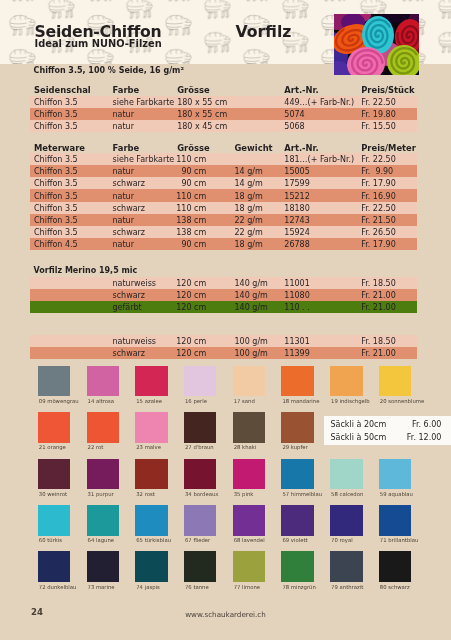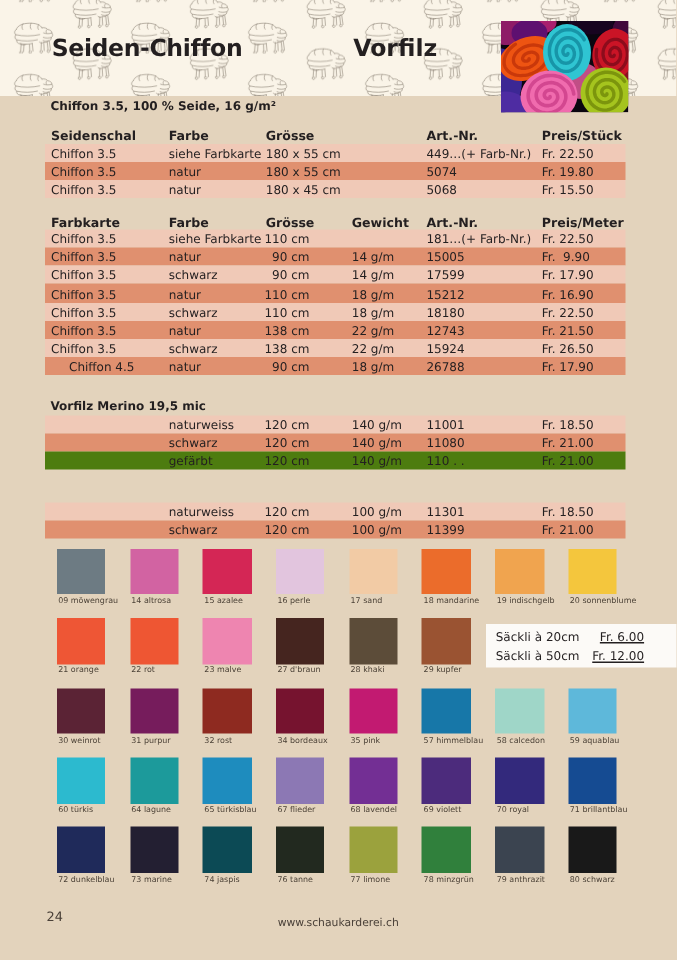--- a/index.html
+++ b/index.html
@@ -12,24 +12,24 @@
   .subtitle{position:absolute;left:34.5px;top:39.4px;font-size:9.85px;font-weight:bold;color:#231F20;line-height:1;}
   .title2{position:absolute;left:235.5px;top:23.7px;font-size:15.7px;font-weight:bold;color:#231F20;line-height:1;}
   .photo{position:absolute;left:334px;top:13.8px;width:85px;height:61px;overflow:hidden;}
   .cap{position:absolute;left:33.6px;font-size:8.0px;font-weight:bold;color:#231F20;line-height:1;white-space:nowrap;}
   .th{position:absolute;font-size:8.4px;font-weight:bold;color:#231F20;line-height:1;white-space:nowrap;}
   .tr{position:absolute;left:30px;width:387px;}
   .td{position:absolute;top:1.1px;font-size:8.0px;color:#231F20;line-height:12.12px;white-space:nowrap;}
   .tdr{position:absolute;top:1.1px;font-size:8.0px;color:#231F20;line-height:12.12px;white-space:nowrap;text-align:right;}
   .pricebox{position:absolute;left:324.4px;top:416.1px;width:128px;height:28.5px;background:#FCFAF7;}
   .pbl{position:absolute;left:6.1px;font-size:8.0px;color:#231F20;line-height:1;white-space:nowrap;}
-  .pbp{position:absolute;right:23px;font-size:8.0px;color:#231F20;line-height:1;white-space:nowrap;text-decoration:underline;}
+  .pbp{position:absolute;right:11px;font-size:8.0px;color:#231F20;line-height:1;white-space:nowrap;}
   .sw{position:absolute;width:32.4px;height:30.6px;}
   .swl{position:absolute;font-size:5.3px;color:#4B4136;line-height:1;white-space:nowrap;}
-  .pageno{position:absolute;left:31px;top:608px;font-size:8.6px;color:#4a4038;line-height:1;}
+  .pageno{position:absolute;left:31px;top:608px;font-size:8.6px;color:#4a4038;line-height:1;font-weight:bold;}
   .weblink{position:absolute;left:0;top:610.5px;width:451px;text-align:center;font-size:7.2px;color:#4a4038;line-height:1;}
 </style>
 </head>
 <body>
 
 <div class="page">
 <div class="hdrband">
 <svg class="sheepbg" width="451" height="64" viewBox="0 0 451 64">
 <defs>
           <pattern id="sheeppat" width="78" height="34.2" patternUnits="userSpaceOnUse" patternTransform="translate(8.6,1.5)">
@@ -101,20 +101,21 @@
 <path d="M19.6 20.5 C19.1 21.3 19.5 22.1 20.3 22.1 C21.1 22.1 21.5 21.4 21.1 20.5"></path>
 <path d="M24.7 20.1 C24.2 20.9 24.6 21.7 25.4 21.7 C26.2 21.7 26.6 21.0 26.2 20.1"></path>
 </g>
             </g>
 </pattern>
         </defs>
 <rect width="451" height="64" fill="url(#sheeppat)"></rect>
 </svg>
 </div>
 <div class="title">Seiden-Chiffon</div>
+<div class="subtitle">Ideal zum NUNO-Filzen</div>
 <div class="title2">Vorfilz</div>
 <div class="photo"><svg width="85" height="61" viewBox="0 0 85 61">
         <defs>
           <clipPath id="pc">
             <rect x="0" y="0" width="85" height="61"></rect>
           </clipPath>
         </defs>
         <g clip-path="url(#pc)">
           <rect width="85" height="61" fill="#0B0610"></rect>
           <ellipse cx="4" cy="4" rx="16" ry="12" fill="#8E1C67"></ellipse>
@@ -168,21 +169,21 @@
 <div class="td" style="left:254.3px">5074</div>
 <div class="td" style="left:331.2px">Fr. 19.80</div>
 </div>
 <div class="tr" style="top:120.04px;height:12.12px;background:#F0C9B7">
 <div class="td" style="left:4.0px">Chiffon 3.5</div>
 <div class="td" style="left:82.5px">natur</div>
 <div class="td" style="left:147.2px">180 x 45 cm</div>
 <div class="td" style="left:254.3px">5068</div>
 <div class="td" style="left:331.2px">Fr. 15.50</div>
 </div>
-<div class="th" style="left:34.0px;top:143.5px">Farbkarte</div>
+<div class="th" style="left:34.0px;top:143.5px">Meterware</div>
 <div class="th" style="left:112.5px;top:143.5px">Farbe</div>
 <div class="th" style="left:177.2px;top:143.5px">Grösse</div>
 <div class="th" style="left:234.5px;top:143.5px">Gewicht</div>
 <div class="th" style="left:284.3px;top:143.5px">Art.-Nr.</div>
 <div class="th" style="left:361.2px;top:143.5px">Preis/Meter</div>
 <div class="tr" style="top:153.10px;height:12.12px;background:#F0C9B7">
 <div class="td" style="left:4.0px">Chiffon 3.5</div>
 <div class="td" style="left:82.5px">siehe Farbkarte</div>
 <div class="tdr" style="left:0.0px;width:176.3px">110 cm</div>
 <div class="td" style="left:204.5px"></div>
@@ -231,21 +232,21 @@
 </div>
 <div class="tr" style="top:225.82px;height:12.12px;background:#F0C9B7">
 <div class="td" style="left:4.0px">Chiffon 3.5</div>
 <div class="td" style="left:82.5px">schwarz</div>
 <div class="tdr" style="left:0.0px;width:176.3px">138 cm</div>
 <div class="td" style="left:204.5px">22 g/m</div>
 <div class="td" style="left:254.3px">15924</div>
 <div class="td" style="left:331.2px">Fr. 26.50</div>
 </div>
 <div class="tr" style="top:237.94px;height:12.12px;background:#E0906F">
-<div class="td" style="left:16px">Chiffon 4.5</div>
+<div class="td" style="left:4.0px">Chiffon 4.5</div>
 <div class="td" style="left:82.5px">natur</div>
 <div class="tdr" style="left:0.0px;width:176.3px">90 cm</div>
 <div class="td" style="left:204.5px">18 g/m</div>
 <div class="td" style="left:254.3px">26788</div>
 <div class="td" style="left:331.2px">Fr. 17.90</div>
 </div>
 <div class="cap" style="top:266.9px">Vorfilz Merino 19,5 mic</div>
 <div class="tr" style="top:276.70px;height:12.12px;background:#F0C9B7">
 <div class="td" style="left:4.0px"></div>
 <div class="td" style="left:82.5px">naturweiss</div>

